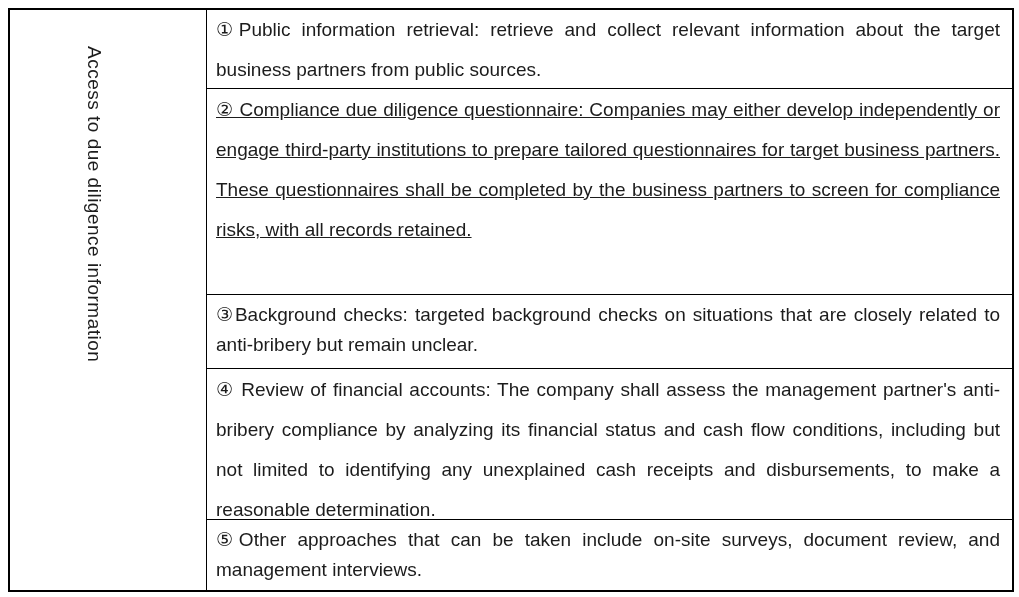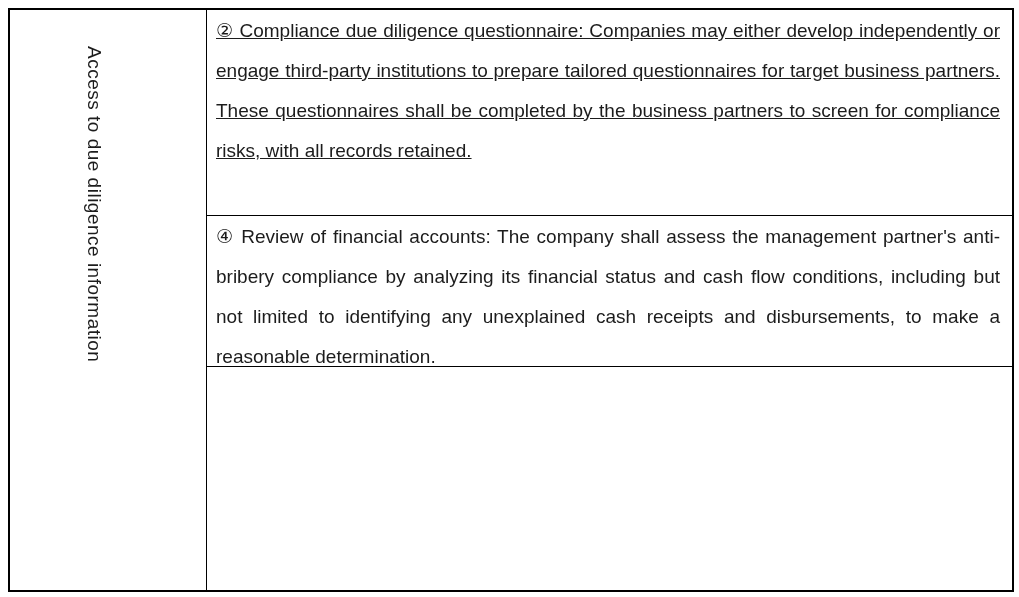--- a/index.html
+++ b/index.html
@@ -69,18 +69,21 @@
 <body>
 
 <div class="page">
   <div class="table-frame">
 
     <div class="label-cell">
       <span class="vertical-label">Access to due diligence information</span>
     </div>
 
     <div class="rows-col">
+      <div class="t-row r1 loose">①Public information retrieval: retrieve and collect relevant information about the target business partners from public sources.</div>
       <div class="t-row r2 loose">② Compliance due diligence questionnaire: Companies may either develop independently or engage third-party institutions to prepare tailored questionnaires for target business partners. These questionnaires shall be completed by the business partners to screen for compliance risks, with all records retained.</div>
+      <div class="t-row r3 tight">③Background checks: targeted background checks on situations that are closely related to anti-bribery but remain unclear.</div>
       <div class="t-row r4 loose">④ Review of financial accounts: The company shall assess the management partner's anti-bribery compliance by analyzing its financial status and cash flow conditions, including but not limited to identifying any unexplained cash receipts and disbursements, to make a reasonable determination.</div>
+      <div class="t-row r5 tight">⑤Other approaches that can be taken include on-site surveys, document review, and management interviews.</div>
     </div>
 
   </div>
 </div>
 
 </body></html>

